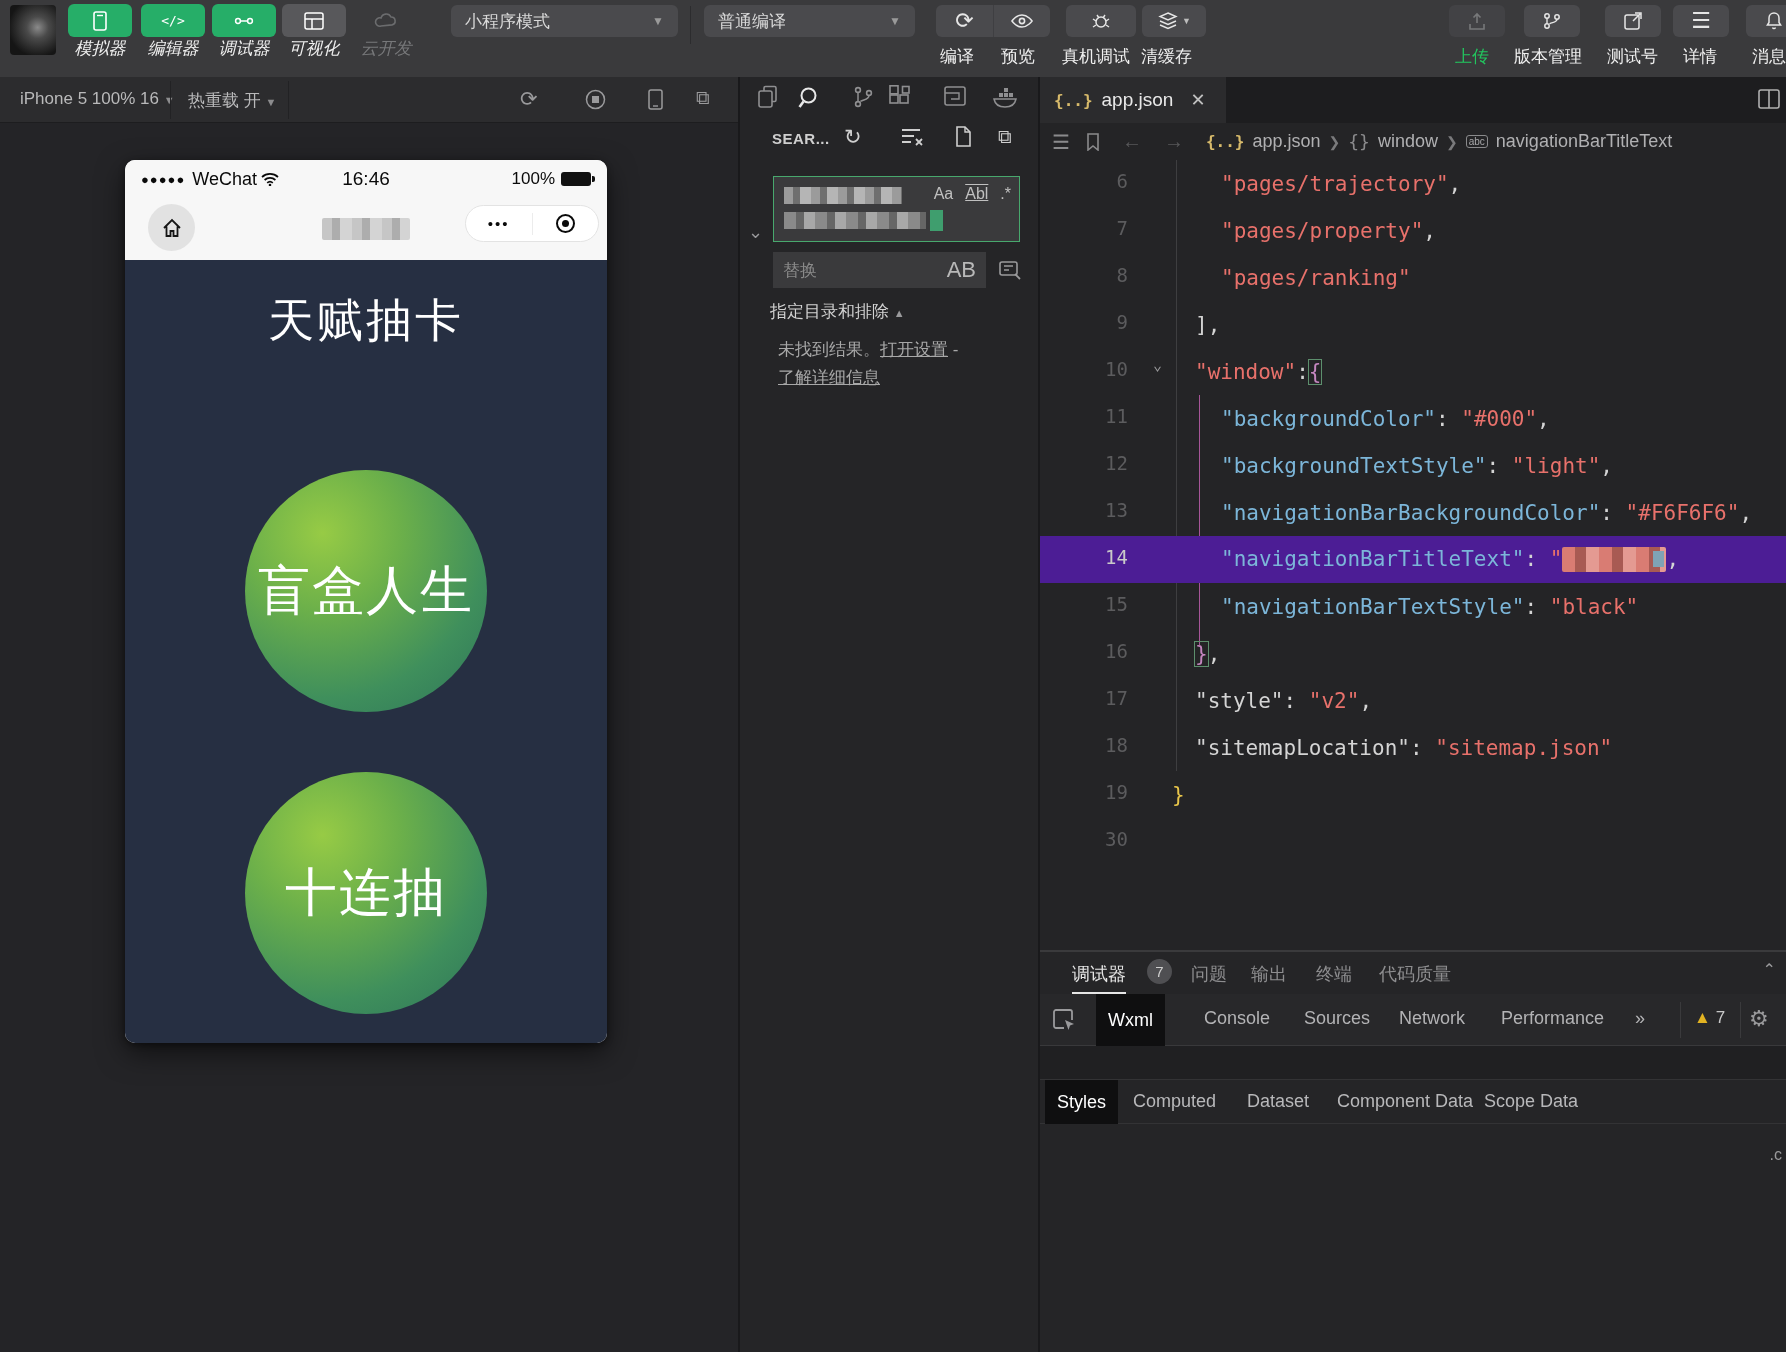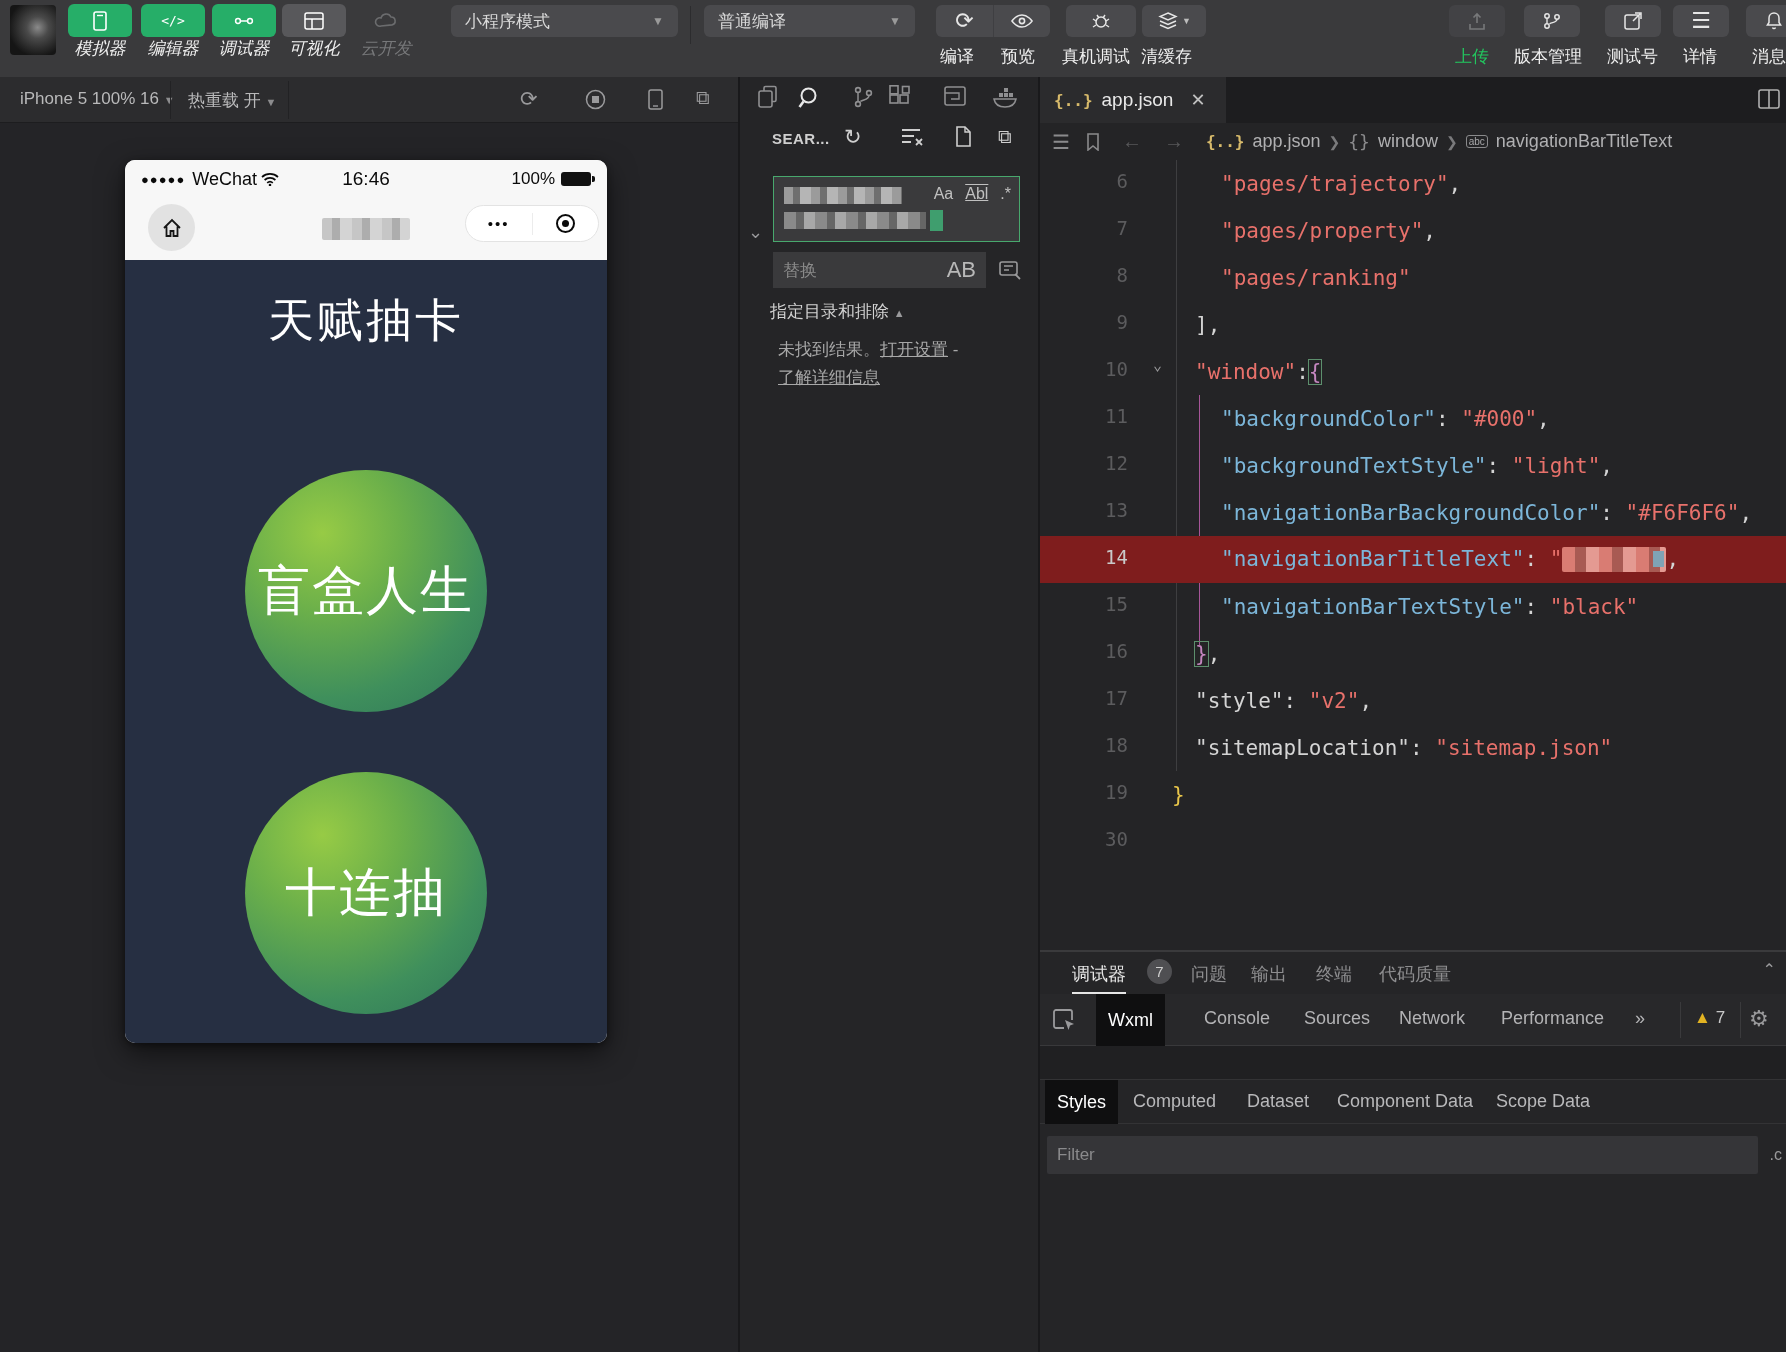--- a/index.html
+++ b/index.html
@@ -111,21 +111,21 @@
   #breadcrumb .dim { color:#58585a; }
   #breadcrumb .sep { color:#7a7a7c; font-size:14px; }
   .abcbox { border:1px solid #8a8a8c; border-radius:3px; font-size:10px; padding:0 2px; color:#a8a8aa; }
 
   
   #code { position:absolute; left:0; top:83px; width:100%; height:790px;
     font-family:"DejaVu Sans Mono", monospace; font-size:21px; }
   .guide { position:absolute; width:1px; background:#3e3e40; }
   .guide.pink { background:#a75598; }
   .cl { display:flex; height:47px; align-items:center; position:relative; }
-  .cl.cur { background:#7f1d1d; }
+  .cl.cur { background:#4c1d95; }
   .gut { flex:0 0 130px; position:relative; height:100%; }
   .num { position:absolute; right:42px; top:10px; font-size:19px; color:#5c5c5e; }
   .cur .num { color:#c9c9c9; }
   .fold { position:absolute; right:8px; top:8px; color:#9a9a9c; font-size:15px; }
   .txt { white-space:pre; }
   .ind0 { padding-left:2px; } .ind1 { padding-left:25px; } .ind2 { padding-left:51px; }
   .str { color:#e8716b; } .key { color:#7cb6d9; } .pun { color:#d4d4d4; }
   .brk2 { color:#c586c0; } .brk0 { color:#e9c64a; }
   .box { outline:1px solid #5d8f6d; }
   .redact-code { display:inline-block; width:104px; height:25px; vertical-align:-6px; border-radius:2px;
@@ -626,24 +626,21 @@
 
     <div class="strip"></div>
 
     <div class="drow3">
       <div class="stab">
           <span>Styles</span>
         </div>
       <span class="t" style="left:93px">Computed</span>
       <span class="t" style="left:207px">Dataset</span>
       <span class="t" style="left:297px">Component Data</span>
-      <span class="t" style="left:456px">Scope Data</span>
+      <span class="t" style="left:444px">Scope Data</span>
     </div>
 
     <div id="filterrow">
-      <div id="filterinput">
-        <span>Filter</span>
-      </div>
       <span class="clsbtn">.c</span>
     </div>
   </div>
 
 </div>
 
 </body></html>

